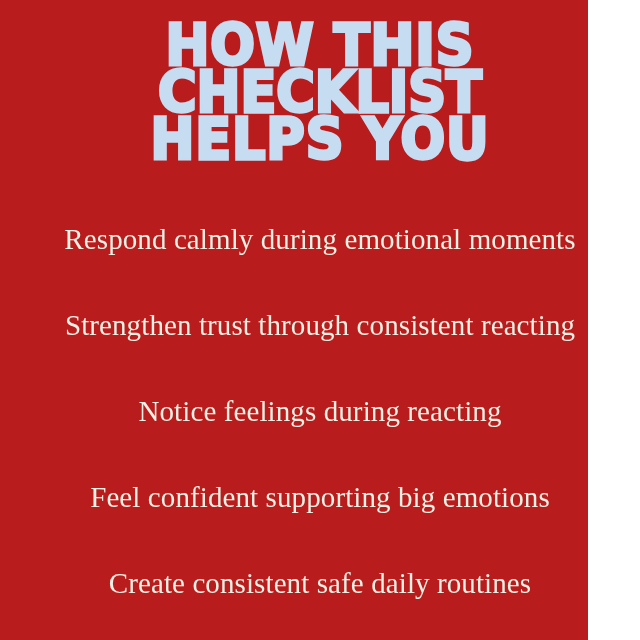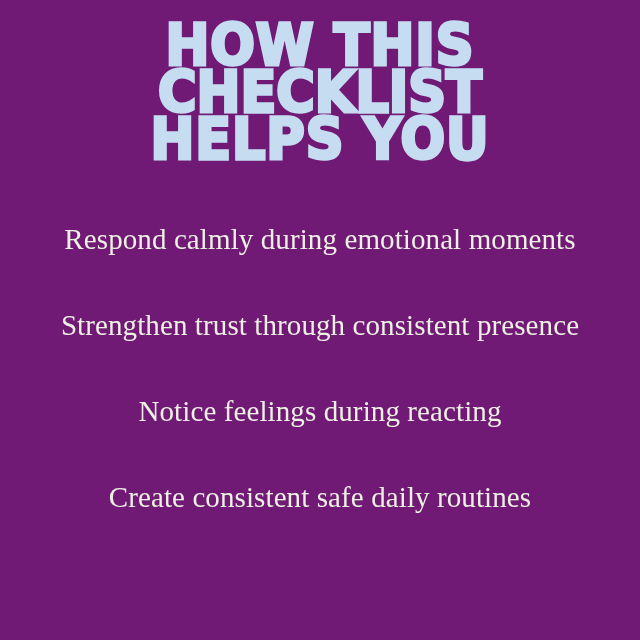--- a/index.html
+++ b/index.html
@@ -8,23 +8,23 @@
   }
   body {
     width: 640px;
     height: 640px;
     overflow: hidden;
     font-family: "Liberation Sans", sans-serif;
   }
 
   #poster {
     position: relative;
-    width: 640px;
+    width: 588px;
     height: 640px;
-    background: #701a75;
+    background: #b91c1c;
     box-sizing: border-box;
     overflow: hidden;
   }
 
   
   #headline {
     position: absolute;
     top: 22px;
     left: 0;
     width: 640px;
@@ -92,27 +92,30 @@
     <span class="headline-line l3">HELPS YOU</span>
   </div>
 
   <div id="benefits">
 
     <div class="benefit-row">
       <span class="benefit-text">Respond calmly during emotional moments</span>
     </div>
 
     <div class="benefit-row">
-      <span class="benefit-text">Strengthen trust through consistent presence</span>
+      <span class="benefit-text">Strengthen trust through consistent reacting</span>
     </div>
 
     <div class="benefit-row">
       <span class="benefit-text">Notice feelings during reacting</span>
     </div>
 
+    <div class="benefit-row">
+      <span class="benefit-text">Feel confident supporting big emotions</span>
+    </div>
 
     <div class="benefit-row">
       <span class="benefit-text">Create consistent safe daily routines</span>
     </div>
 
   </div>
 
 </div>
 
 </body></html>

